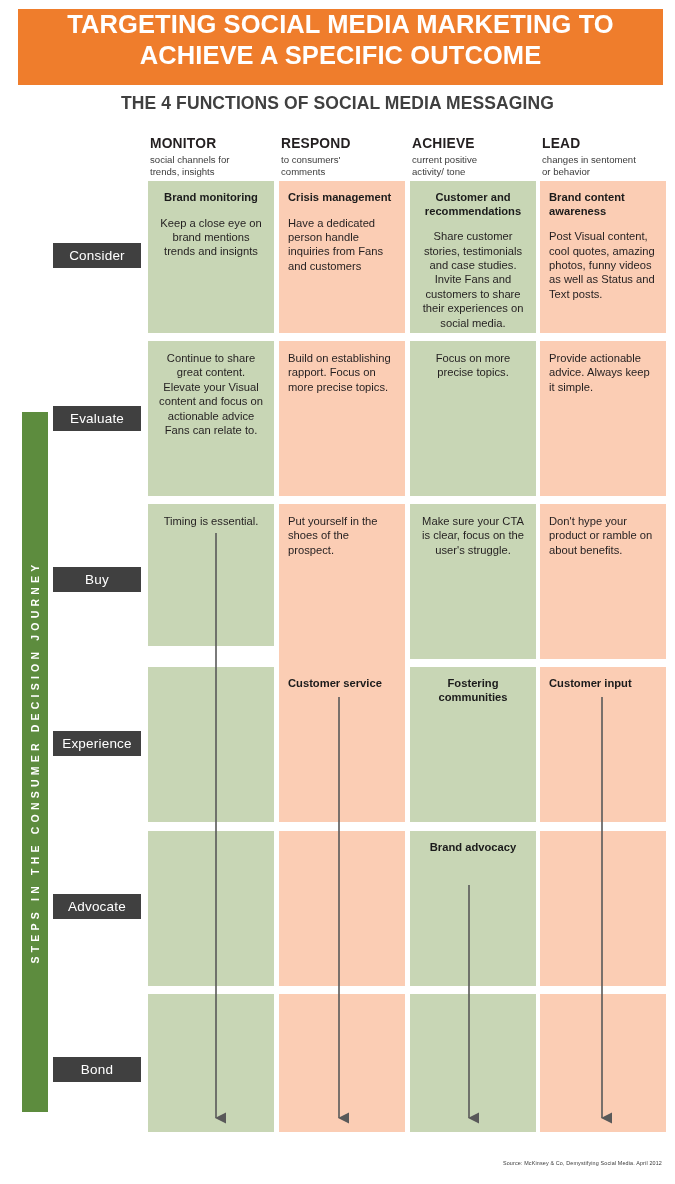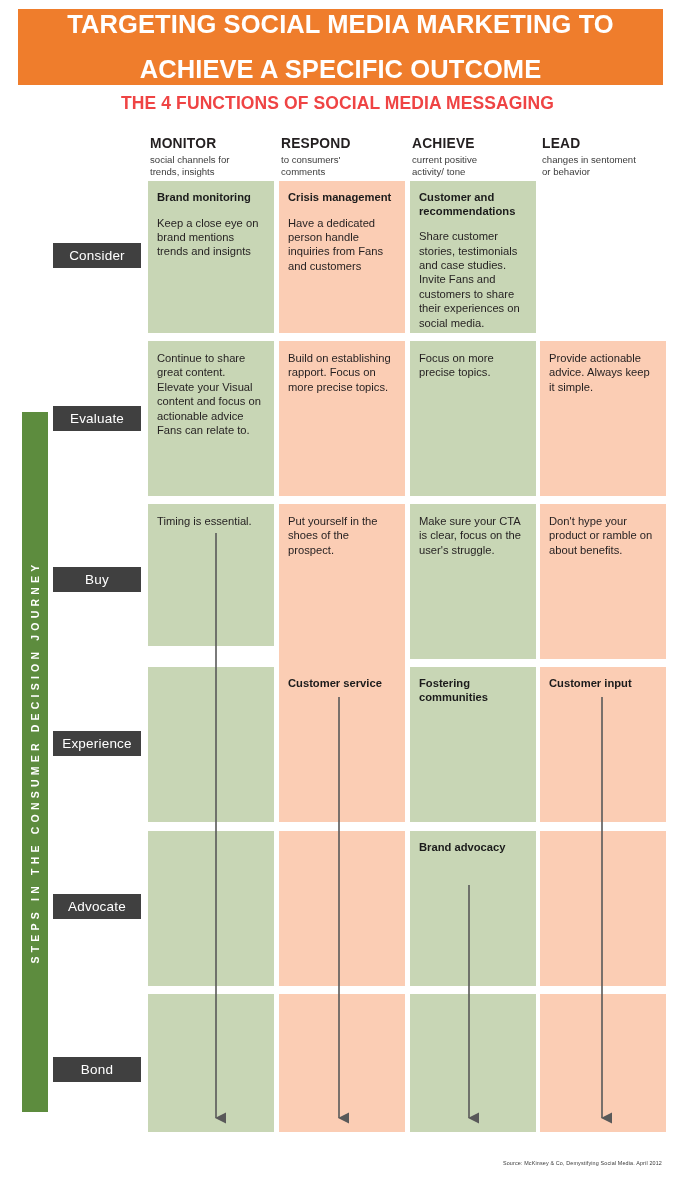--- a/index.html
+++ b/index.html
@@ -21,40 +21,40 @@
   .banner {
     position: absolute;
     left: 18px;
     top: 9px;
     width: 645px;
     height: 76px;
     background: #ef7d2c;
     display: flex;
     flex-direction: column;
     align-items: center;
-    justify-content: space-between;
+    justify-content: flex-start;
     padding: 0 14px;
   }
   .banner-line {
     color: #ffffff;
     font-weight: bold;
     font-size: 25.5px;
     line-height: 31px;
     letter-spacing: 0.1px;
     text-align: center;
     white-space: nowrap;
   }
 
   .subtitle {
     position: absolute;
     left: 0;
     top: 93px;
     width: 675px;
     text-align: center;
-    color: #ef4444;
+    color: #404040;
     font-weight: bold;
     font-size: 17.5px;
     letter-spacing: 0.1px;
   }
 
   
   .rail {
     position: absolute;
     left: 22px;
     top: 412px;
@@ -109,21 +109,21 @@
     line-height: 12.2px;
   }
 
   
   .cell {
     position: absolute;
     width: 126px;
     padding: 10px 9px 8px 9px;
     overflow: hidden;
   }
-  .cell.green { background: #c8d6b5; }
+  .cell.green { background: #c8d6b5; text-align: center; }
   .cell.peach { background: #fbcdb4; }
   .cell .head {
     font-size: 11.2px;
     font-weight: bold;
     color: #1b1b1b;
     line-height: 13.6px;
     margin-bottom: 11px;
   }
   .cell .body {
     font-size: 11.2px;
@@ -197,20 +197,24 @@
     <div class="head">Brand monitoring</div>
     <div class="body">Keep a close eye on brand mentions trends and insignts</div>
   </div>
   <div class="cell peach" style="left:279px;top:181px;height:152px">
     <div class="head">Crisis management</div>
     <div class="body">Have a dedicated person handle inquiries from Fans and customers</div>
   </div>
   <div class="cell green" style="left:410px;top:181px;height:152px">
     <div class="head">Customer and recommendations</div>
     <div class="body">Share customer stories, testimonials and case studies. Invite Fans and customers to share their experiences on social media.</div>
+  </div>
+  <div class="cell peach" style="left:540px;top:181px;height:152px">
+    <div class="head">Brand content awareness</div>
+    <div class="body">Post Visual content, cool quotes, amazing photos, funny videos as well as Status and Text posts.</div>
   </div>
 
   <div class="cell green" style="left:148px;top:341px;height:155px">
 
     <div class="body">Continue to share great content. Elevate your Visual content and focus on actionable advice Fans can relate to.</div>
   </div>
   <div class="cell peach" style="left:279px;top:341px;height:155px">
 
     <div class="body">Build on establishing rapport. Focus on more precise topics.</div>
   </div>

